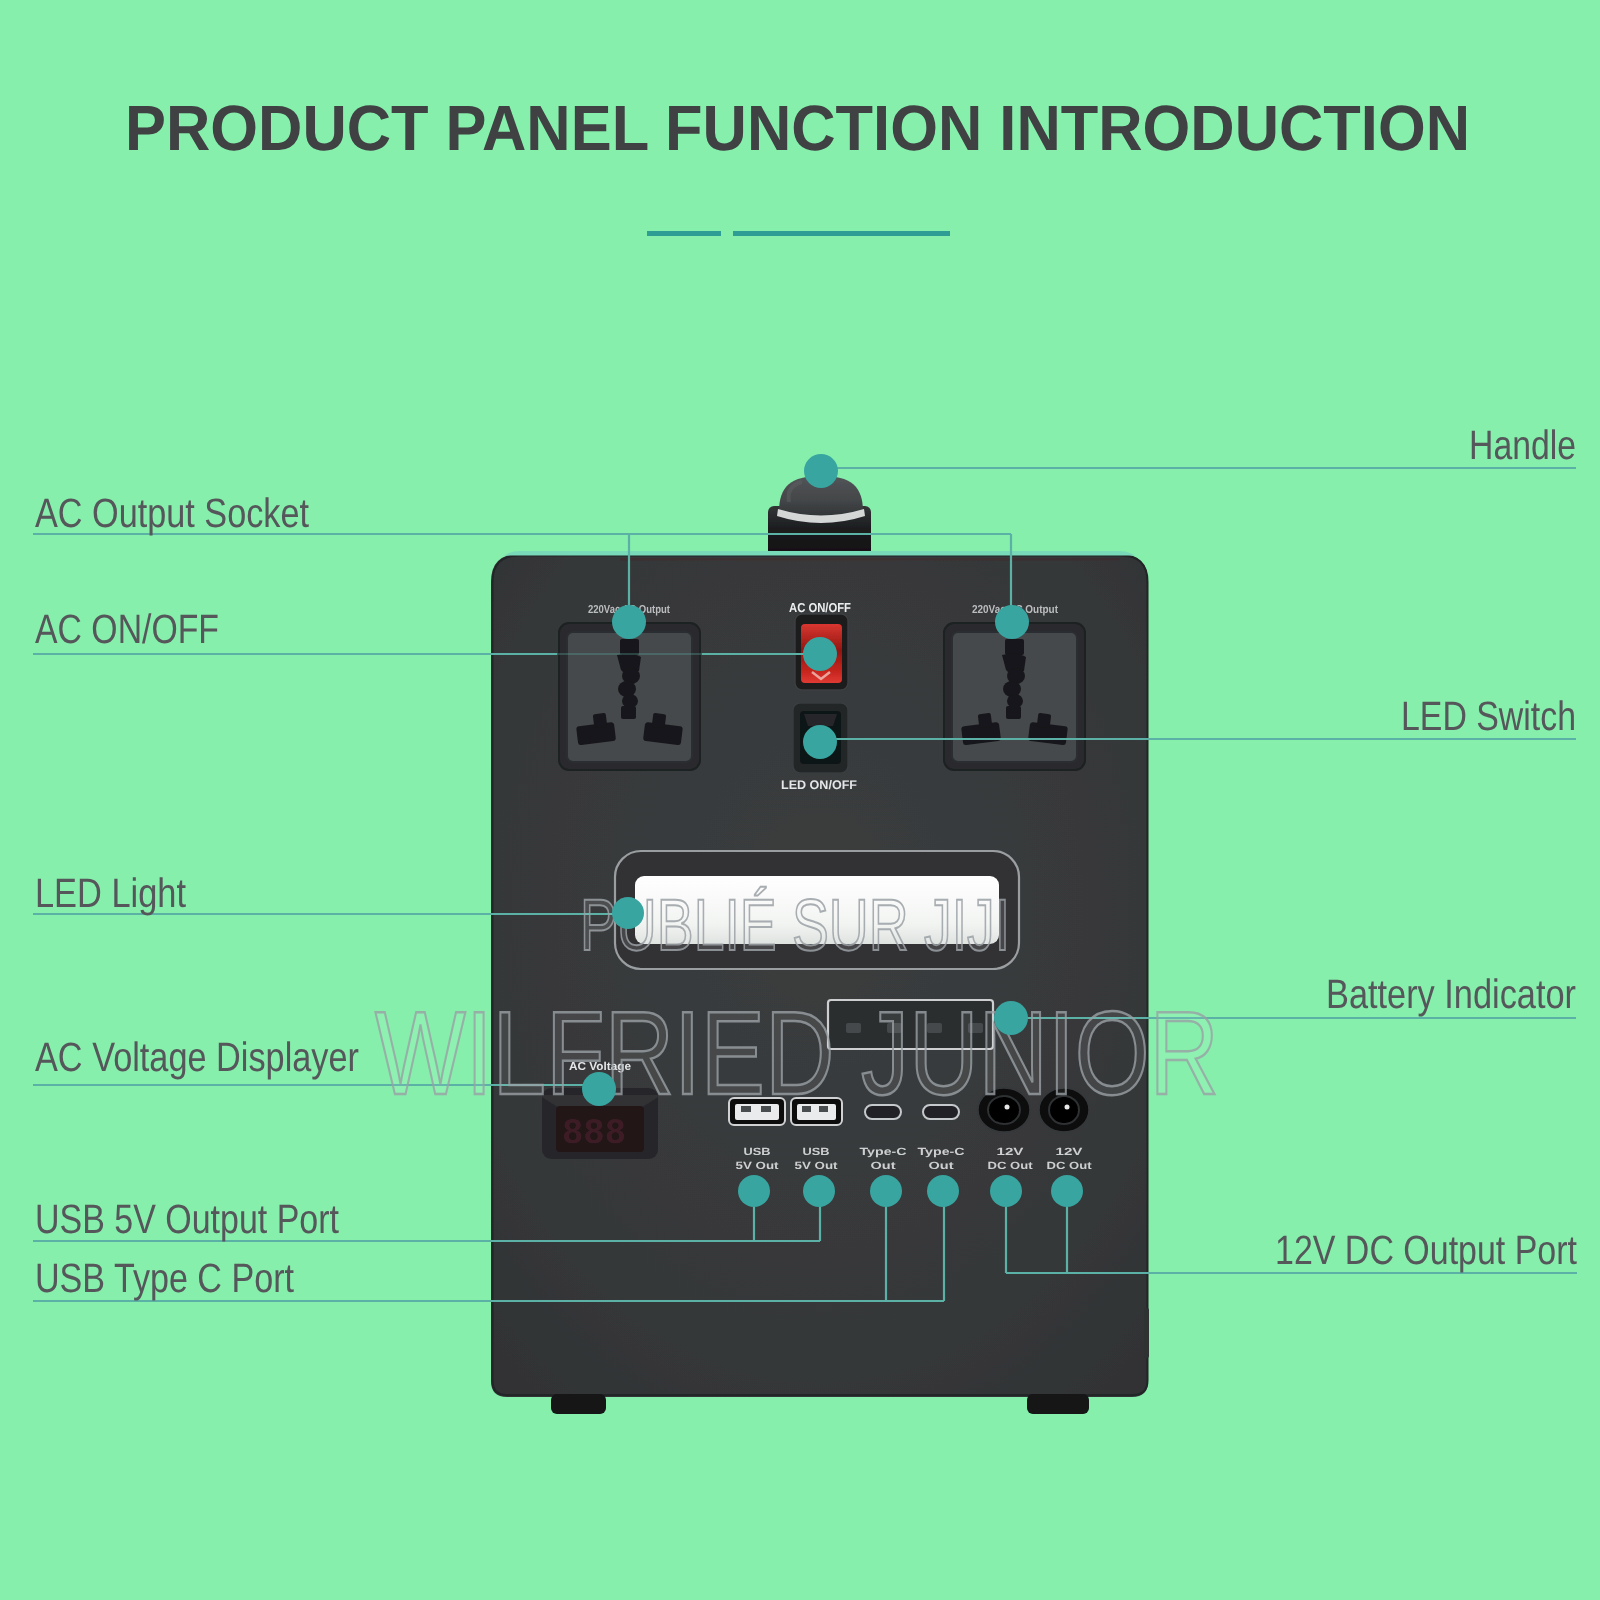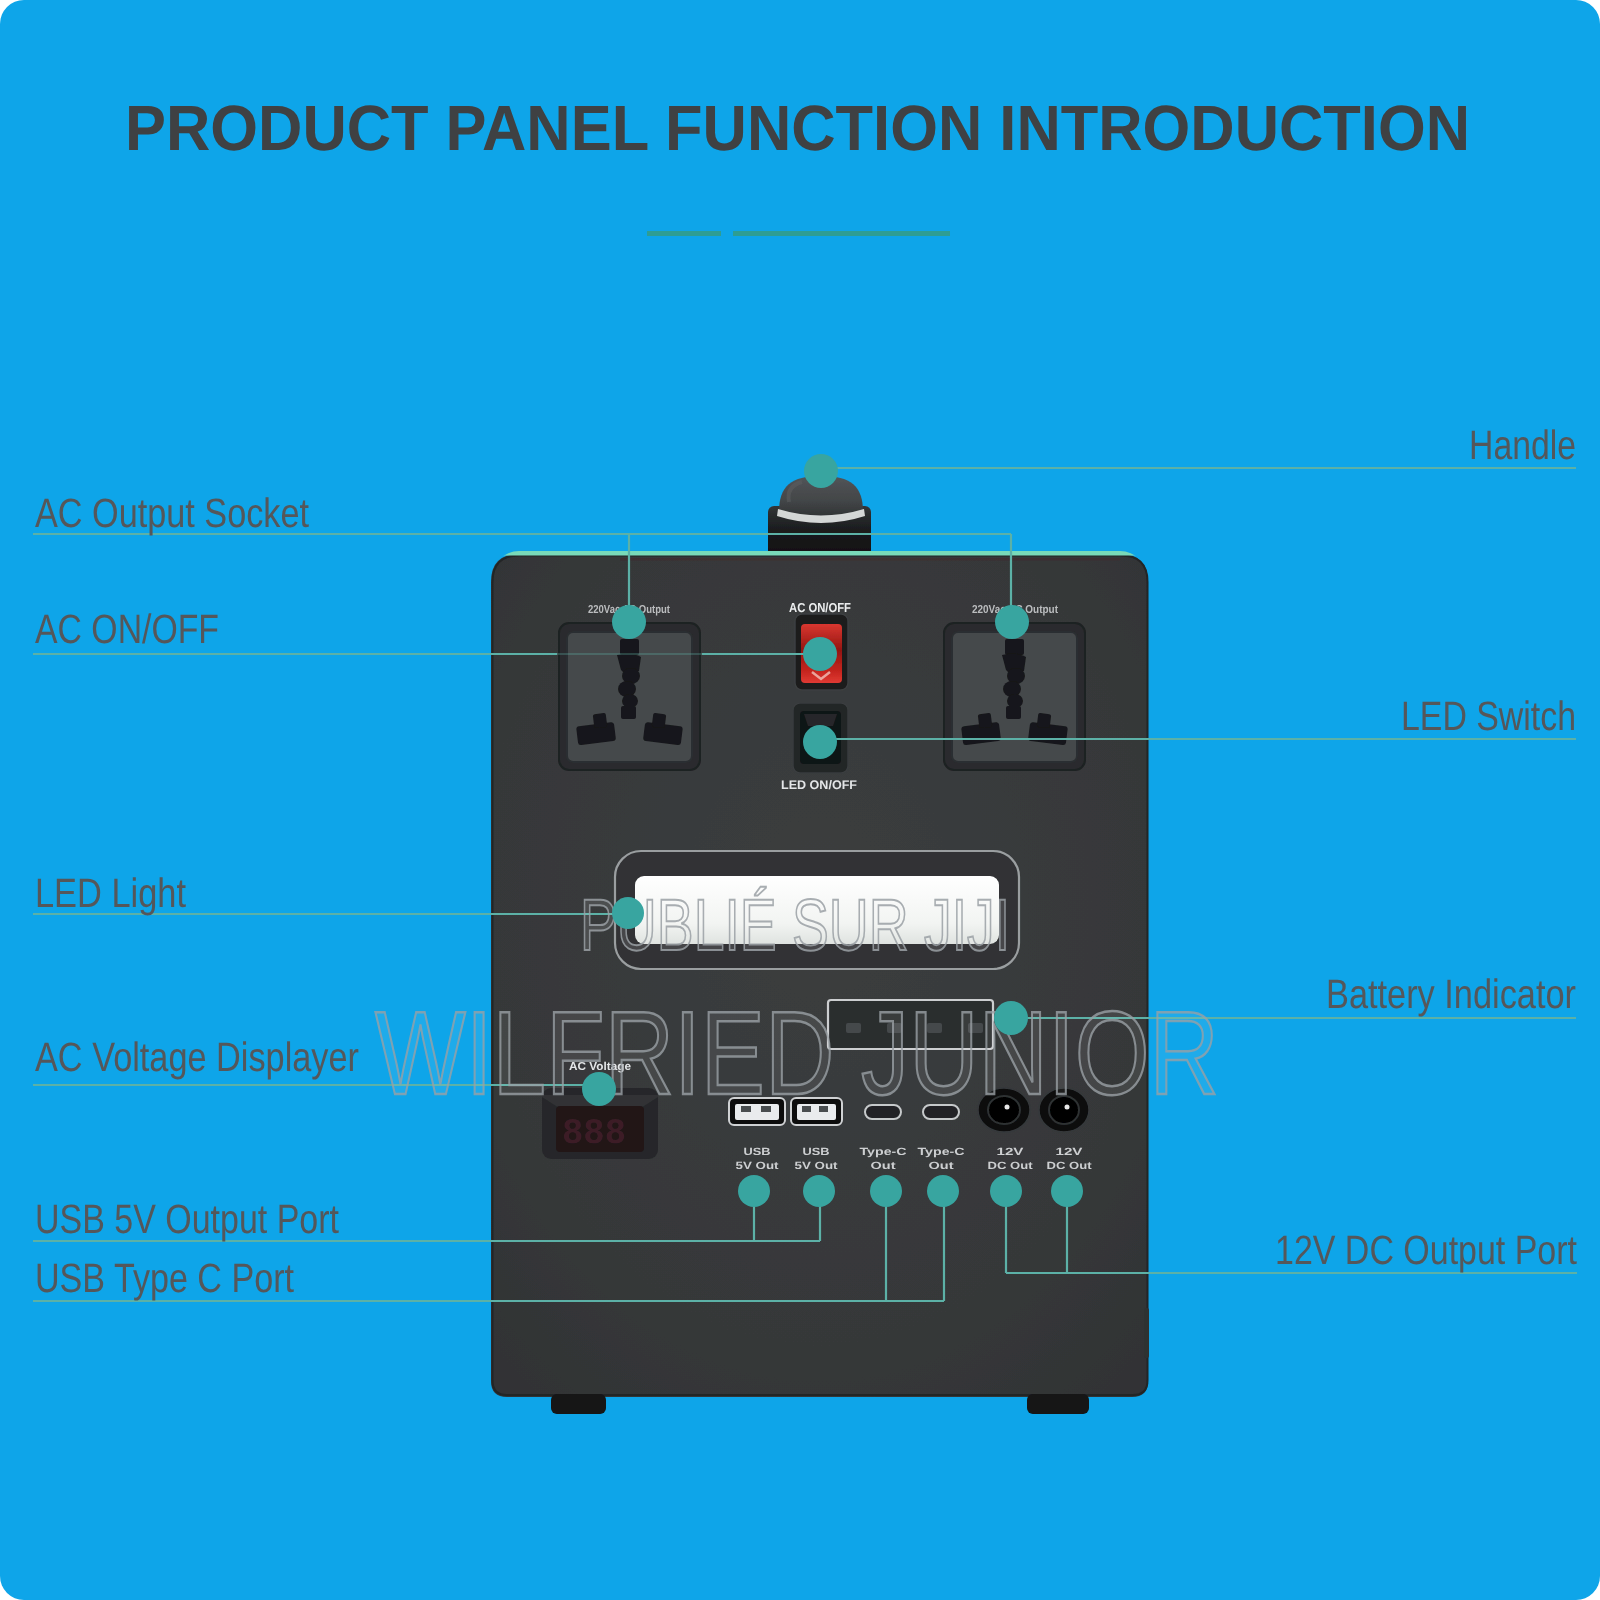--- a/index.html
+++ b/index.html
@@ -1,16 +1,16 @@
 <!DOCTYPE html>
 <html><head>
 <meta charset="utf-8">
 <style>
   html,body{margin:0;padding:0;}
-  .page{width:1600px;height:1600px;background:#0ea5e9;position:relative;overflow:hidden;font-family:"Liberation Sans",sans-serif;filter:blur(0.4px);border-radius:24px;}
+  .page{width:1600px;height:1600px;background:#86efac;position:relative;overflow:hidden;font-family:"Liberation Sans",sans-serif;filter:blur(0.4px);}
   svg{position:absolute;top:0;left:0;transform:translateZ(0);text-rendering:geometricPrecision;}
 </style>
 </head>
 <body>
 <div class="page">
 <svg width="1600" height="1600" viewBox="0 0 1600 1600">
 <defs>
   <radialGradient id="bodyG" cx="50%" cy="42%" r="80%">
     <stop offset="0%" stop-color="#3b3d3f"></stop>
     <stop offset="65%" stop-color="#363839"></stop>

